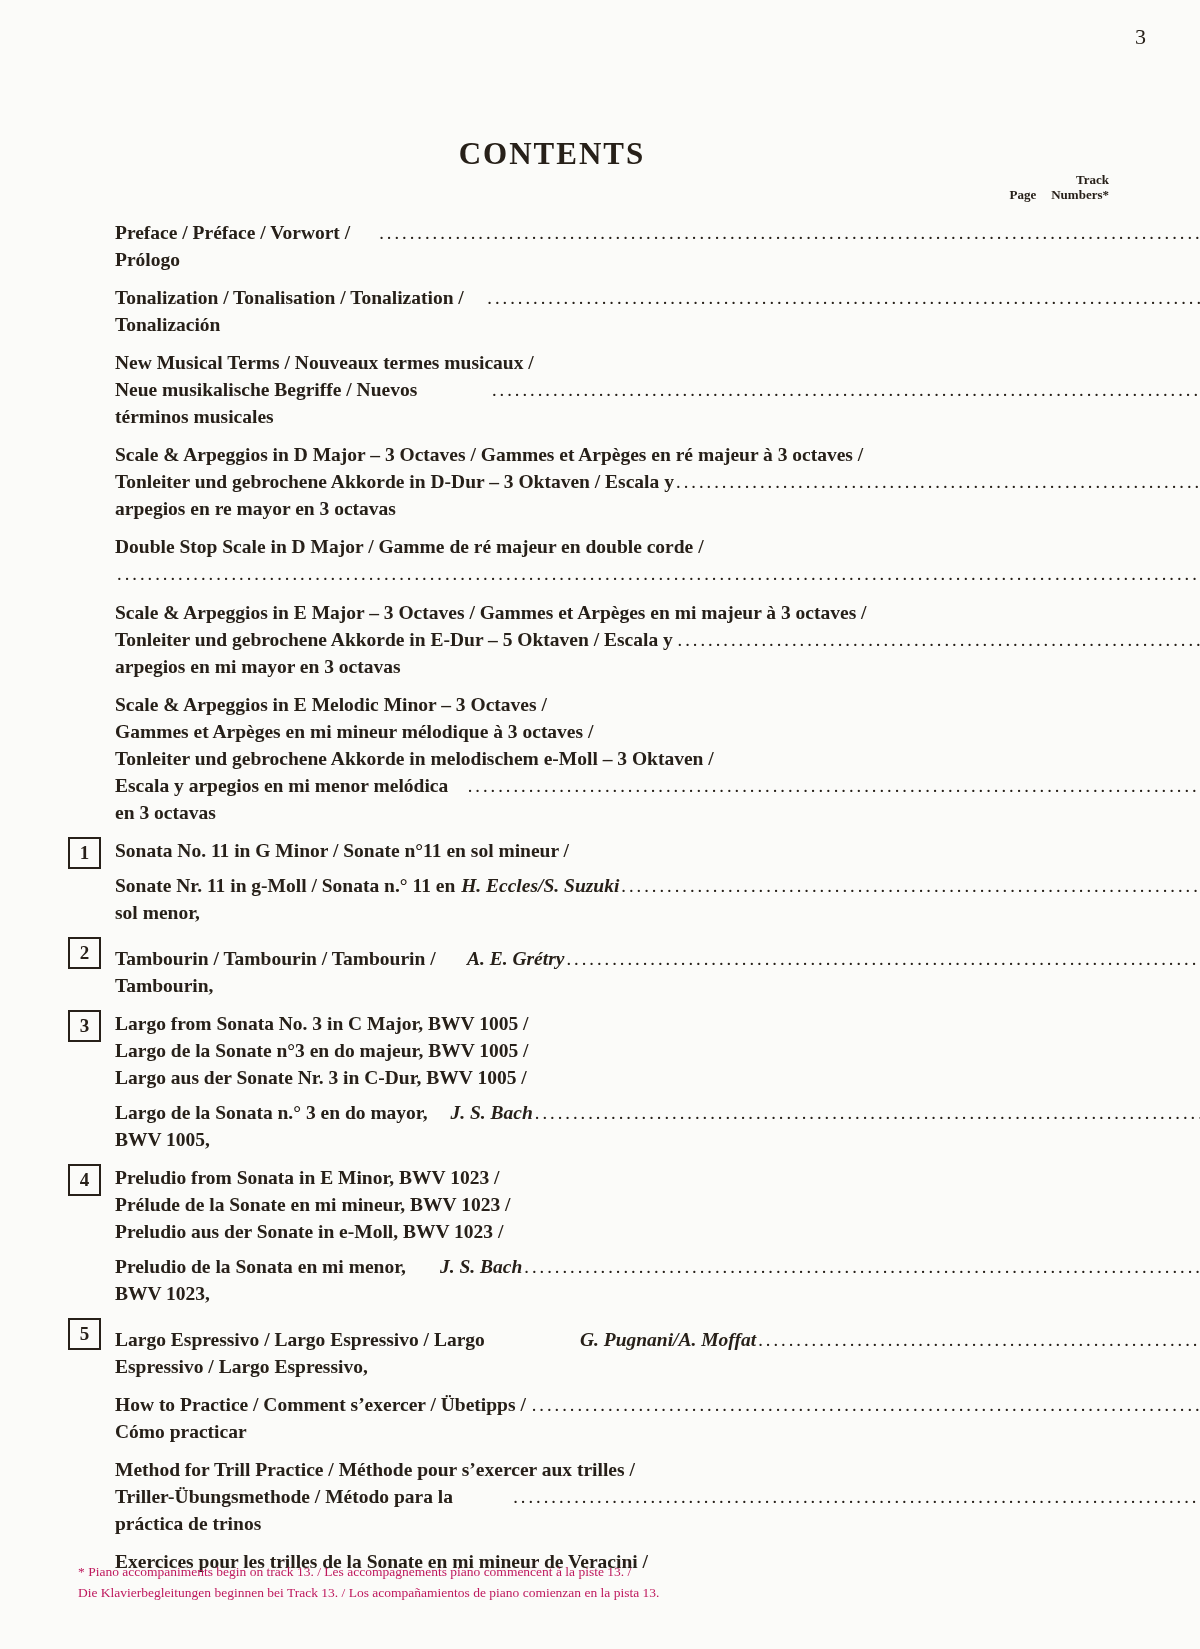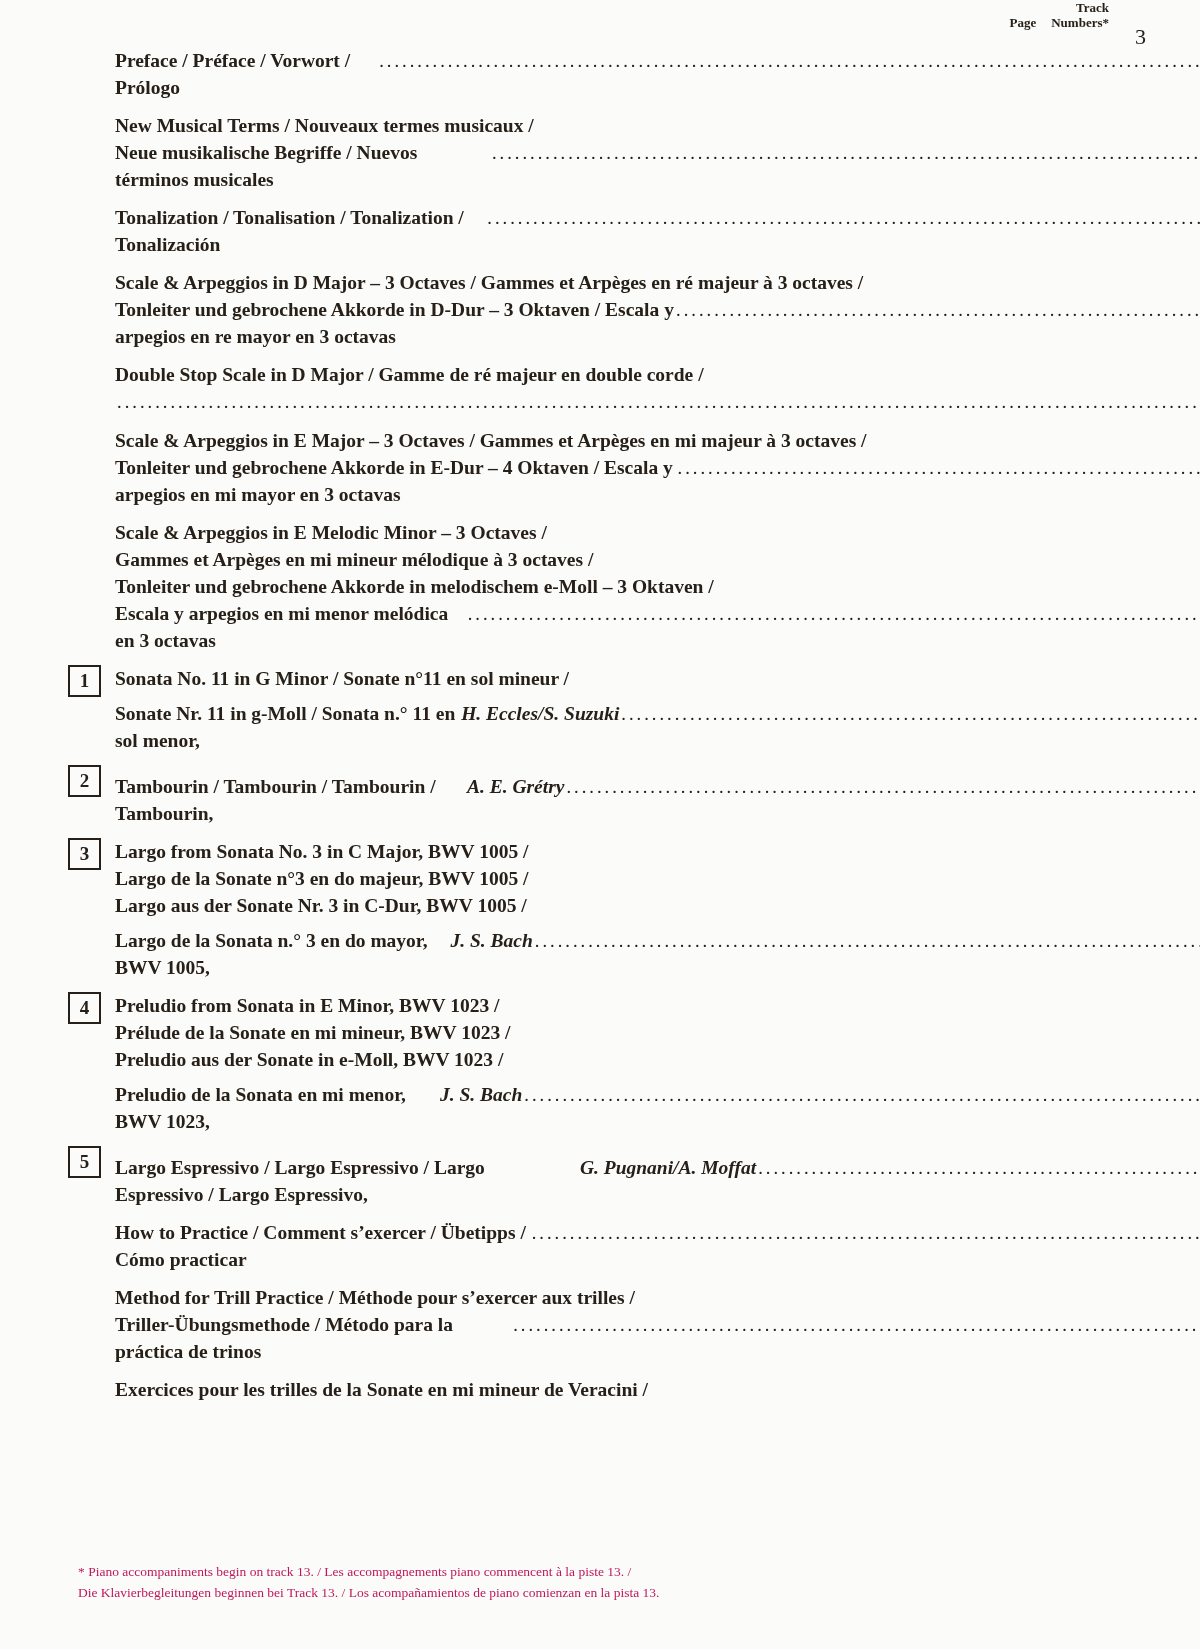--- a/index.html
+++ b/index.html
@@ -73,20 +73,21 @@
   }
   .footnote .fn2 { margin-left: 0; }
 </style>
 </head>
 <body style="background: rgb(251, 251, 249);">
 
 <div class="sheet" style="color: rgb(39, 32, 25);">
 
   <div class="corner-page">3</div>
 
+  <h1 class="title" style="margin:0; font-weight:bold;">CONTENTS</h1>
 
   <div class="colheads">
     <div class="page-head">Page</div>
     <div class="track-head">
       <div>Track</div>
       <div>Numbers*</div>
     </div>
   </div>
 
   <div class="toc">
@@ -96,41 +97,41 @@
           <div class="line lastline">
             <span class="ltext">Preface / Préface / Vorwort / Prólogo</span>
             <span class="lead"></span>
             <span class="trackcol"></span>
           </div>
         </div>
       </div>
       <div class="entry">
         <div class="numcol"></div>
         <div class="lines">
+          <div class="line lastline">
+            <span class="ltext">Tonalization / Tonalisation / Tonalization / Tonalización</span>
+            <span class="lead"></span>
+            <span class="trackcol"></span>
+          </div>
+        </div>
+      </div>
+      <div class="entry">
+        <div class="numcol"></div>
+        <div class="lines">
           <div class="line"><span class="ltext">New Musical Terms / Nouveaux termes musicaux /</span></div>
           <div class="line lastline">
             <span class="ltext">Neue musikalische Begriffe / Nuevos términos musicales</span>
             <span class="lead"></span>
             <span class="trackcol"></span>
           </div>
         </div>
       </div>
       <div class="entry">
         <div class="numcol"></div>
         <div class="lines">
-          <div class="line lastline">
-            <span class="ltext">Tonalization / Tonalisation / Tonalization / Tonalización</span>
-            <span class="lead"></span>
-            <span class="trackcol"></span>
-          </div>
-        </div>
-      </div>
-      <div class="entry">
-        <div class="numcol"></div>
-        <div class="lines">
           <div class="line"><span class="ltext">Scale &amp; Arpeggios in D Major – 3 Octaves / Gammes et Arpèges en ré majeur à 3 octaves /</span></div>
           <div class="line lastline">
             <span class="ltext">Tonleiter und gebrochene Akkorde in D-Dur – 3 Oktaven / Escala y arpegios en re mayor en 3 octavas</span>
             <span class="lead"></span>
             <span class="trackcol"></span>
           </div>
         </div>
       </div>
       <div class="entry">
         <div class="numcol"></div>
@@ -140,21 +141,21 @@
             <span class="lead"></span>
             <span class="trackcol"></span>
           </div>
         </div>
       </div>
       <div class="entry">
         <div class="numcol"></div>
         <div class="lines">
           <div class="line"><span class="ltext">Scale &amp; Arpeggios in E Major – 3 Octaves / Gammes et Arpèges en mi majeur à 3 octaves /</span></div>
           <div class="line lastline">
-            <span class="ltext">Tonleiter und gebrochene Akkorde in E-Dur – 4 Oktaven / Escala y arpegios en mi mayor en 3 octavas</span>
+            <span class="ltext">Tonleiter und gebrochene Akkorde in E-Dur – 5 Oktaven / Escala y arpegios en mi mayor en 3 octavas</span>
             <span class="lead"></span>
             <span class="trackcol"></span>
           </div>
         </div>
       </div>
       <div class="entry">
         <div class="numcol"></div>
         <div class="lines">
           <div class="line"><span class="ltext">Scale &amp; Arpeggios in E Melodic Minor – 3 Octaves /</span></div>
           <div class="line"><span class="ltext">Gammes et Arpèges en mi mineur mélodique à 3 octaves /</span></div>

